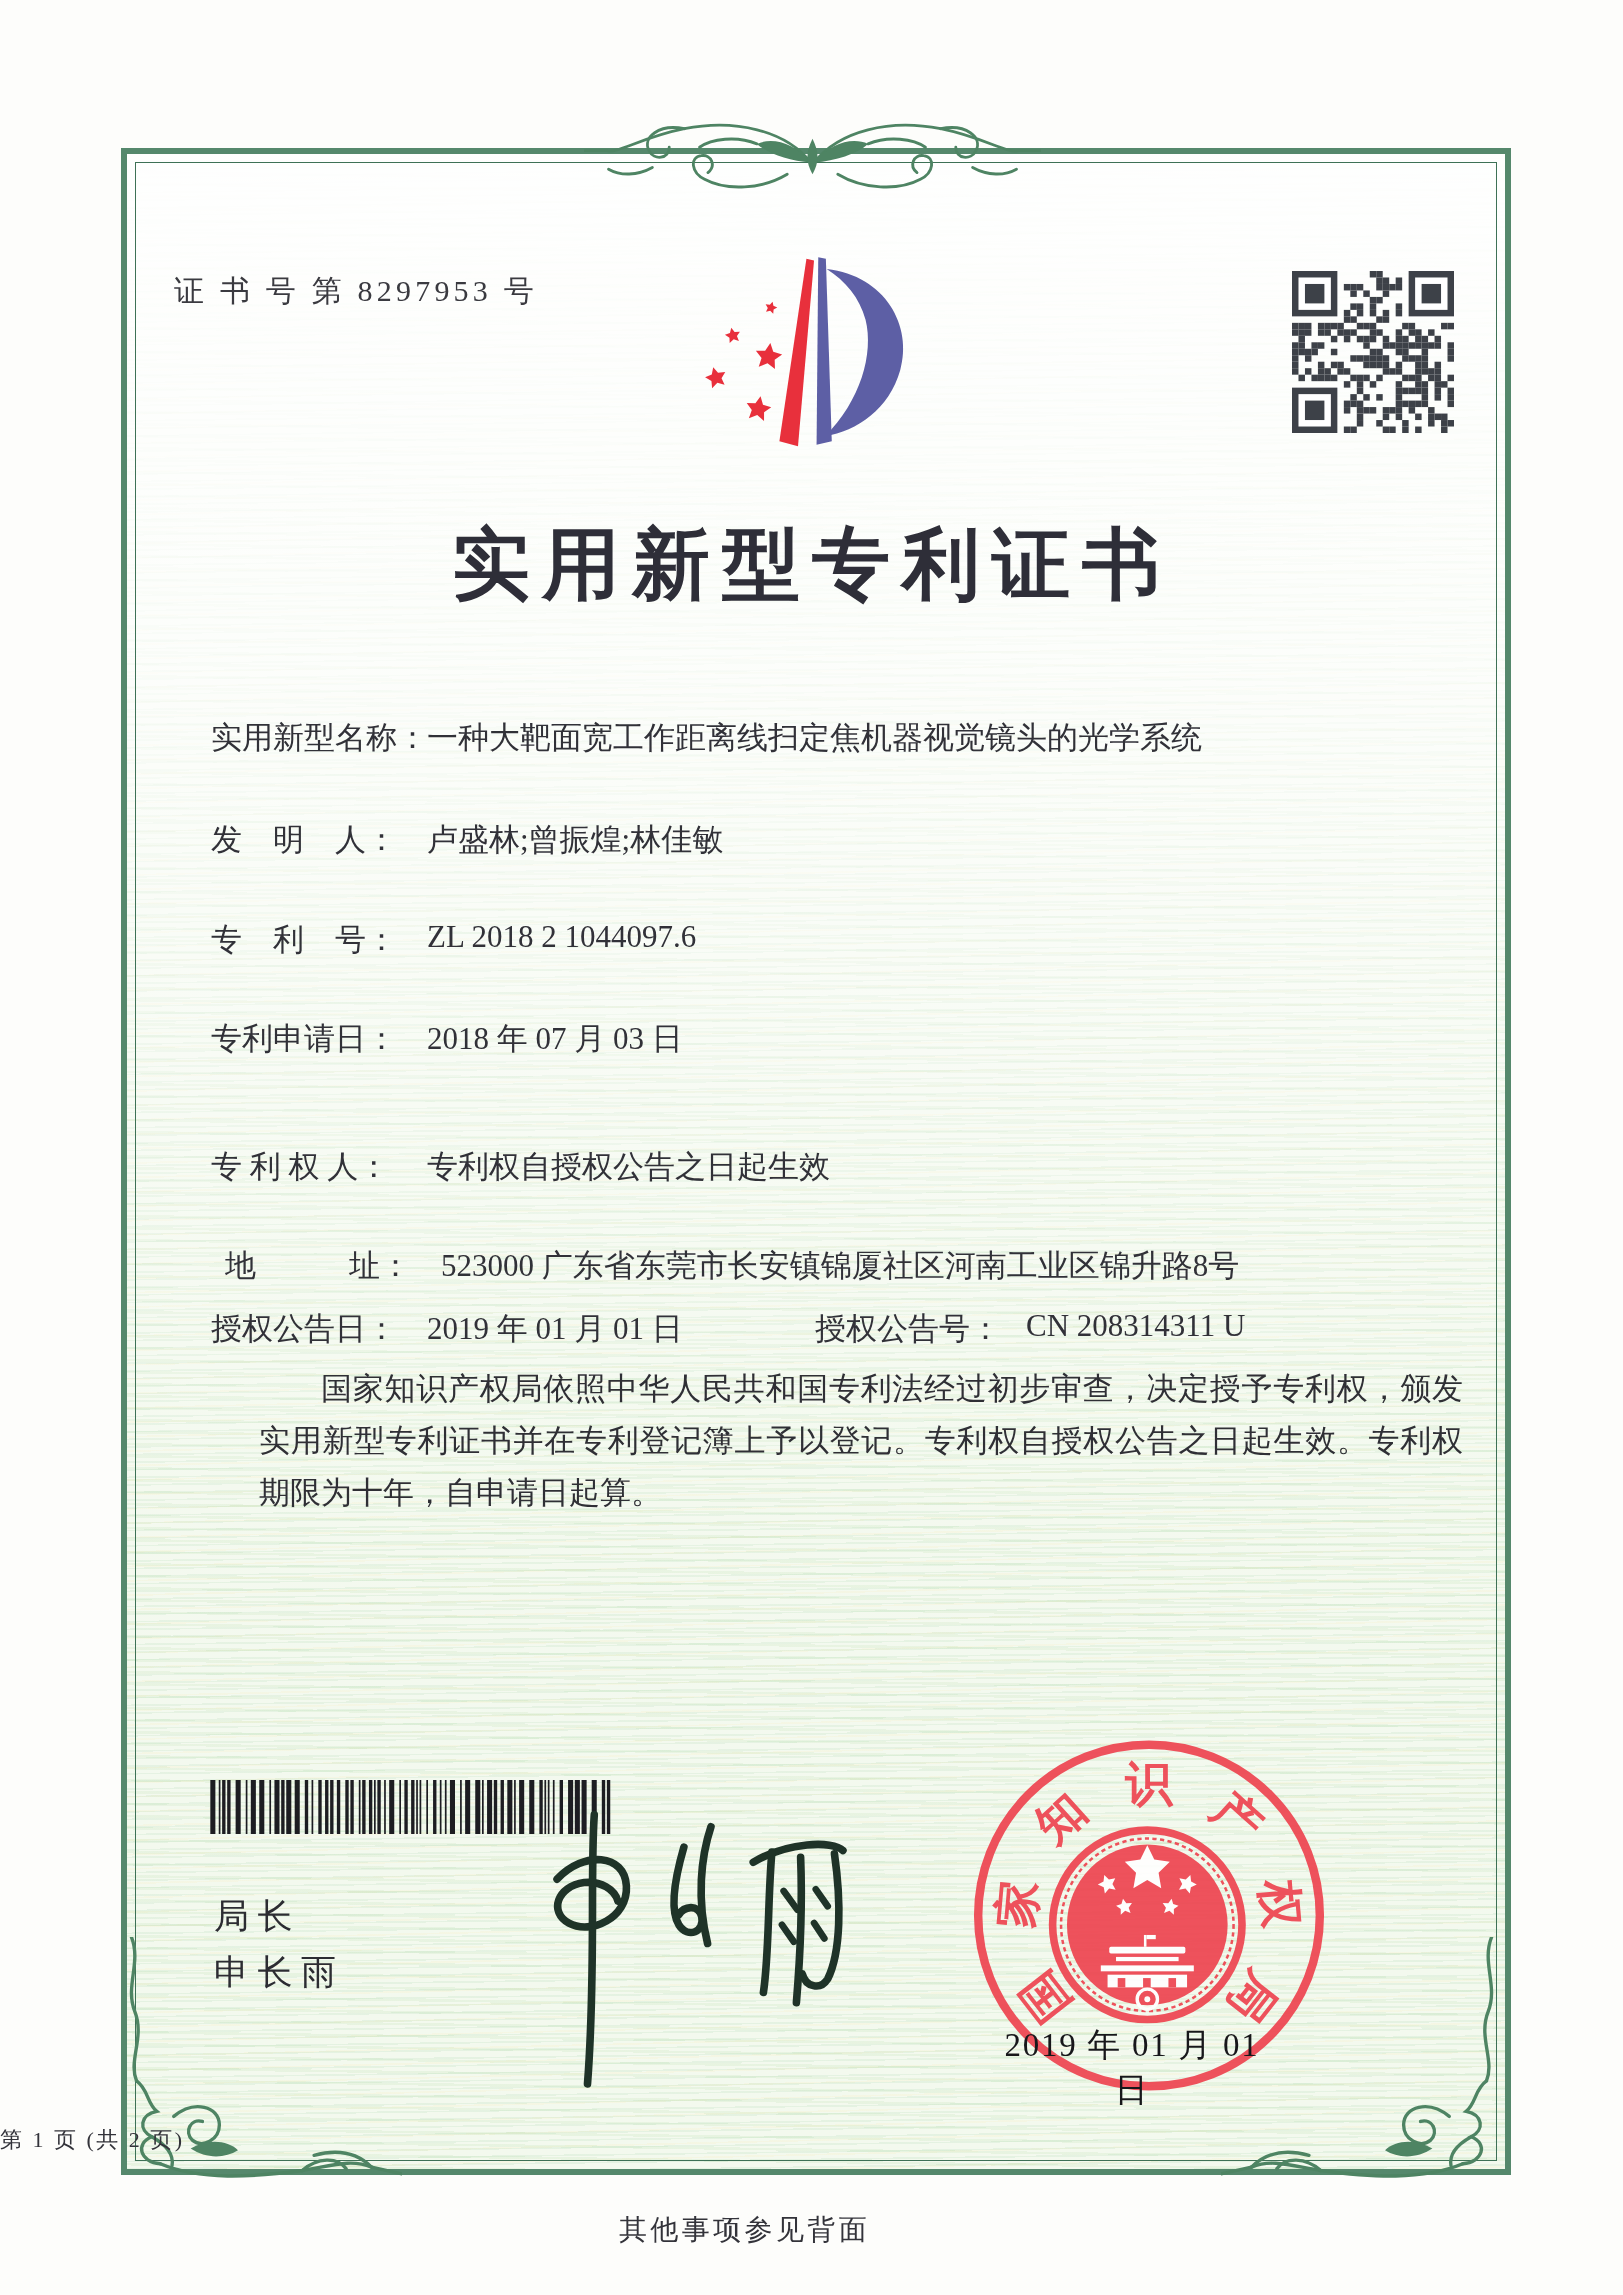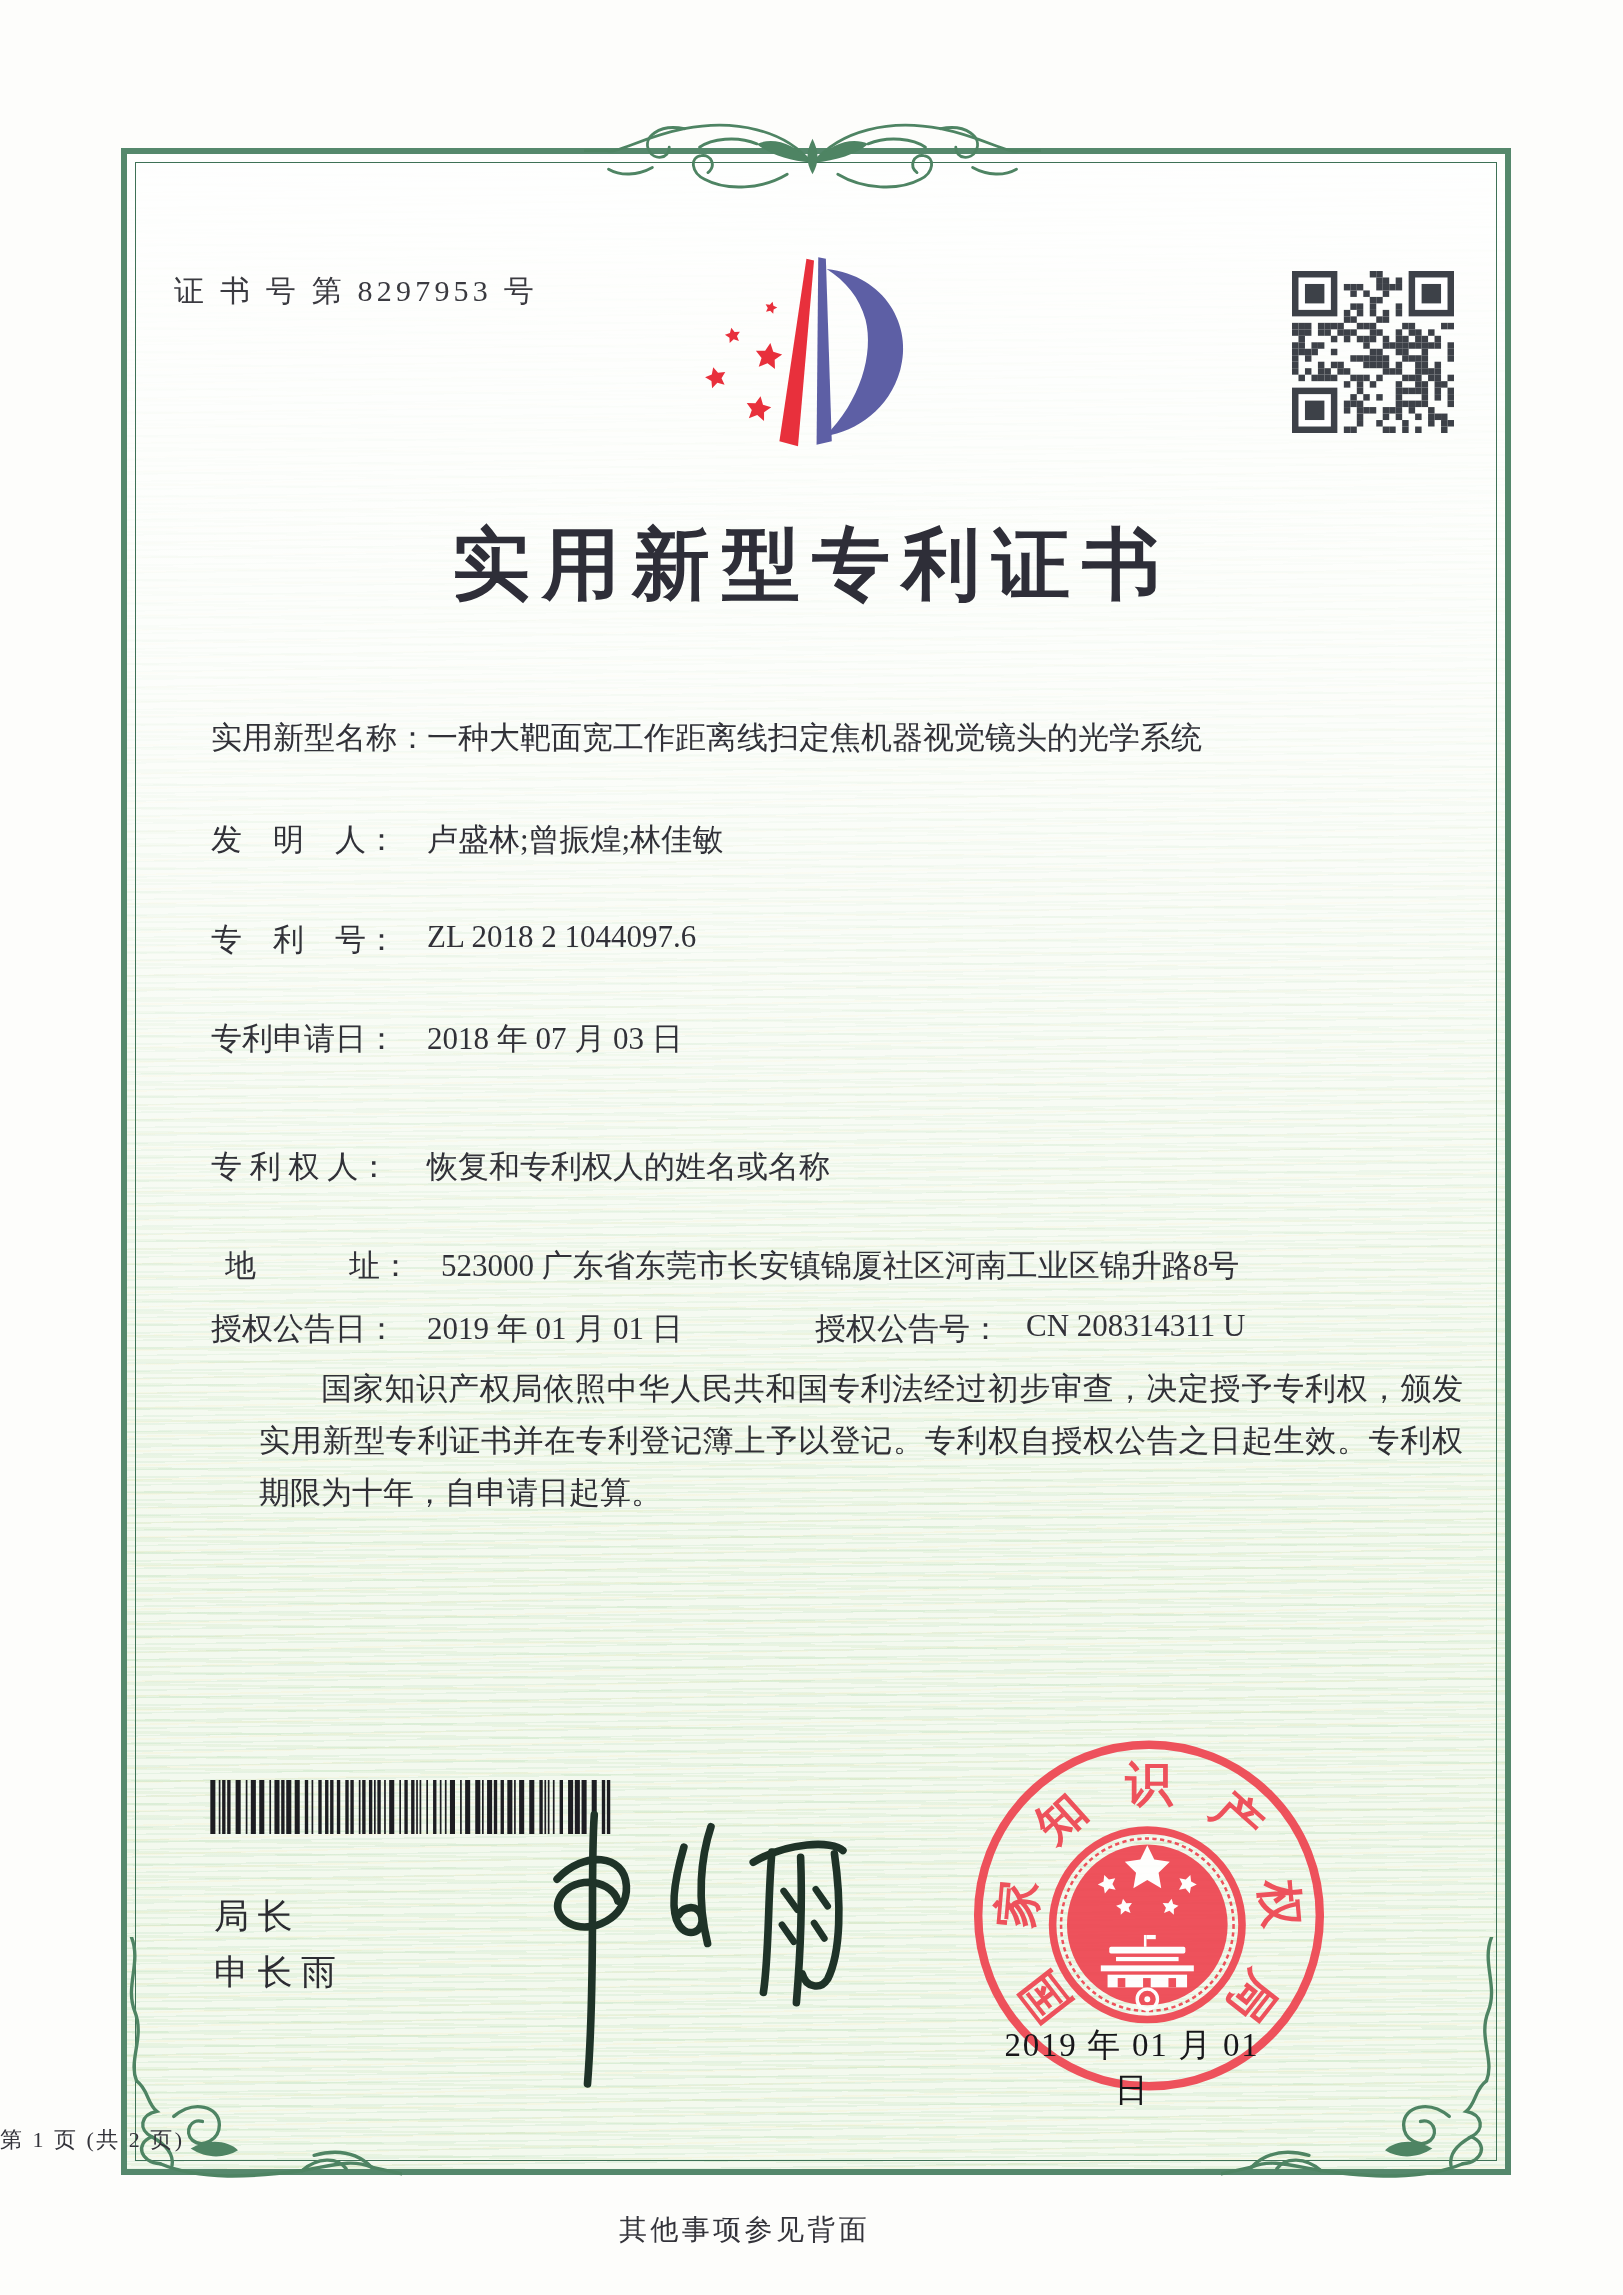--- a/index.html
+++ b/index.html
@@ -377,21 +377,21 @@
 <div class="abs field-label lbl row-f2">发　明　人：</div>
 <div class="abs field-value val row-f2">卢盛林;曾振煌;林佳敏</div>
 
 <div class="abs field-label lbl row-f3">专　利　号：</div>
 <div class="abs field-value val row-f3">ZL 2018 2 1044097.6</div>
 
 <div class="abs field-label lbl row-f4">专利申请日：</div>
 <div class="abs field-value val row-f4">2018 年 07 月 03 日</div>
 
 <div class="abs field-label lbl row-f5">专 利 权 人：</div>
-<div class="abs field-value val row-f5">恢复和专利权人的姓名或名称</div>
+<div class="abs field-value val row-f5">专利权自授权公告之日起生效</div>
 
 <div class="abs field-label lbl row-f6">地　　　址：</div>
 <div class="abs field-value val row-f6 val-f6">523000 广东省东莞市长安镇锦厦社区河南工业区锦升路8号</div>
 
 <div class="abs field-label lbl row-f7">授权公告日：</div>
 <div class="abs field-value val row-f7" style="width:381px;">2019 年 01 月 01 日</div>
 <div class="abs field-label grant-no-lbl">授权公告号：</div>
 <div class="abs field-value grant-no-val">CN 208314311 U</div>
 
 <div class="abs body-text">

